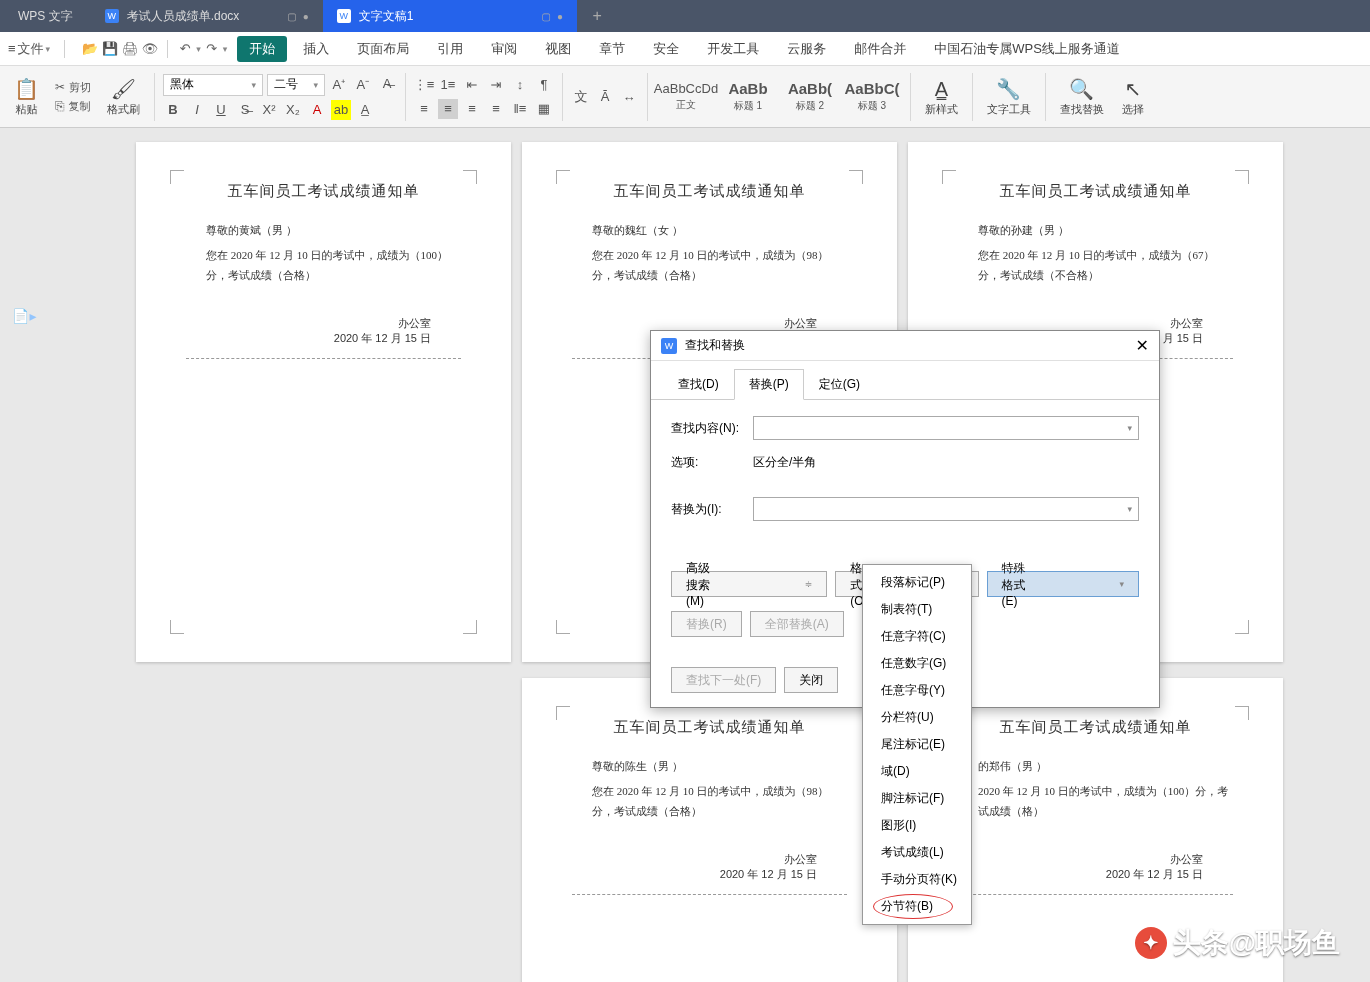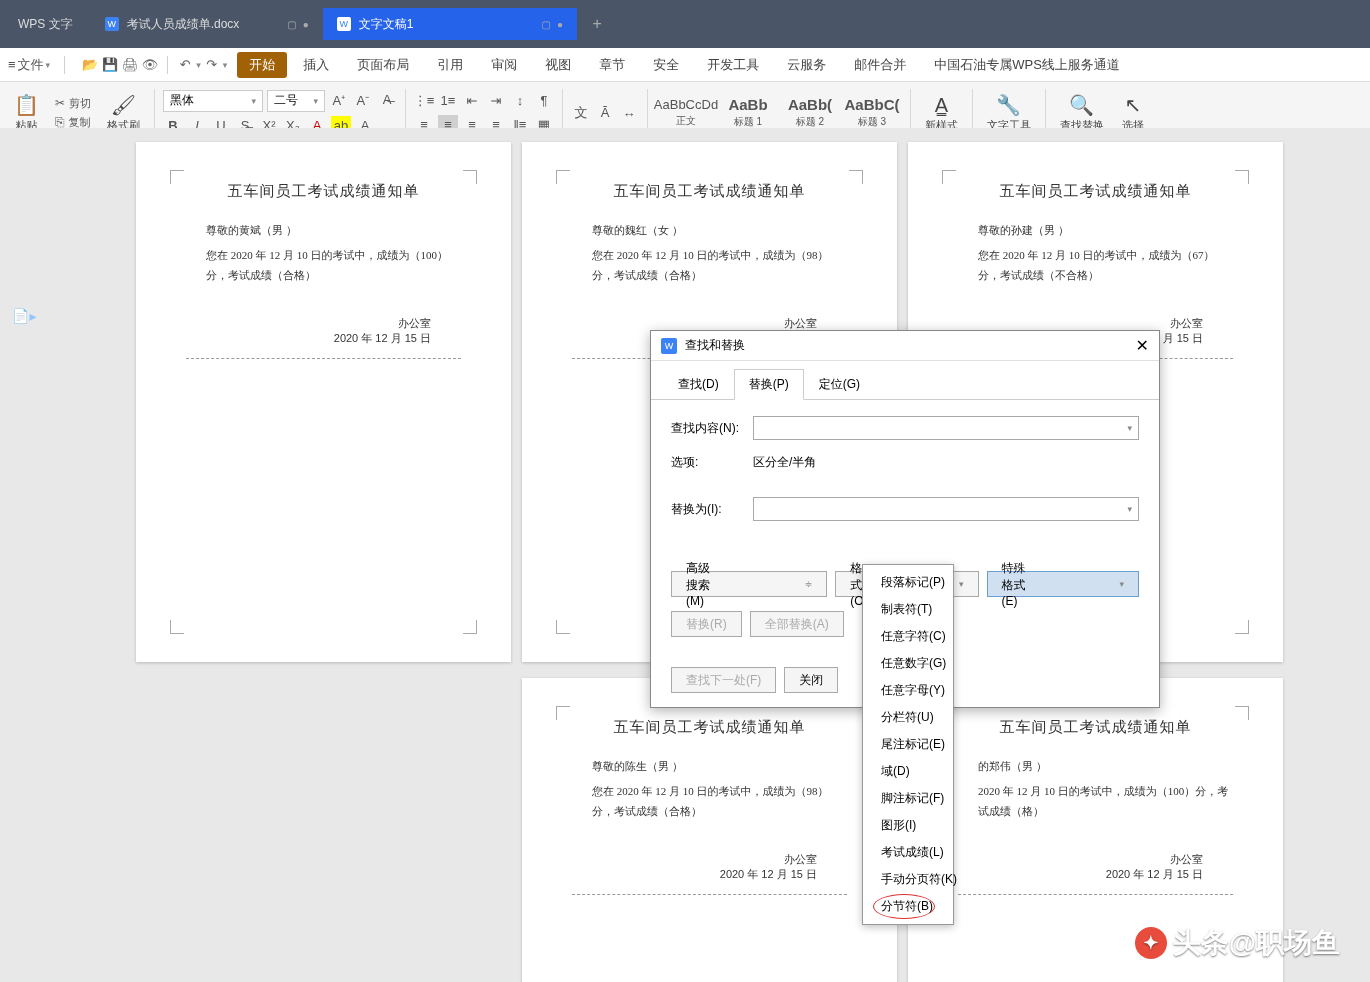--- a/index.html
+++ b/index.html
@@ -1,35 +1,35 @@
 <!DOCTYPE html>
 <html><head>
 <meta charset="utf-8">
 <style>
 * { margin:0; padding:0; box-sizing:border-box; font-family:"Microsoft YaHei",sans-serif; }
 body { background:#f0f0f0; width:1370px; height:982px; overflow:hidden; position:relative; }
 
 
-.titlebar { background:#4a5568; height:48px; display:flex; align-items:center; color:#ddd; font-size:12px; }
+.titlebar { background:#4a5568; height:32px; display:flex; align-items:center; color:#ddd; font-size:12px; }
 .titlebar .app { padding:0 18px; }
 .tab { display:flex; align-items:center; height:32px; padding:0 14px; gap:8px; position:relative; }
 .tab.active { background:#2563eb; color:#fff; }
 .tab .w-icon { width:14px; height:14px; background:#3b82f6; color:#fff; font-size:9px; display:flex; align-items:center; justify-content:center; border-radius:2px; }
 .tab.active .w-icon { background:#fff; color:#3b82f6; }
 .tab .mini { display:flex; gap:6px; margin-left:40px; font-size:10px; color:#aaa; }
 .addtab { width:40px; text-align:center; font-size:16px; color:#aaa; }
 
 
 .menubar { background:#fff; height:34px; display:flex; align-items:center; border-bottom:1px solid #ddd; font-size:13px; }
 .mb-left { display:flex; align-items:center; gap:2px; padding:0 10px; }
 .mb-left .ico { width:18px; height:18px; display:flex; align-items:center; justify-content:center; color:#666; font-size:13px; }
 .mb-sep { width:1px; height:18px; background:#d0d0d0; margin:0 6px; }
 .menus { display:flex; gap:4px; }
 .menu-item { padding:4px 12px; color:#444; cursor:pointer; }
-.menu-item.active { background:#a16207; color:#fff; border-radius:3px; }
+.menu-item.active { background:#0f766e; color:#fff; border-radius:3px; }
 .file-menu { display:flex; align-items:center; gap:2px; padding:0 8px; color:#555; }
 
 
 .ribbon { background:#f5f5f5; height:62px; display:flex; align-items:center; padding:0 8px; border-bottom:1px solid #ccc; font-size:11px; gap:6px; }
 .rsep { width:1px; height:48px; background:#d8d8d8; margin:0 2px; }
 .bigbtn { display:flex; flex-direction:column; align-items:center; font-size:11px; color:#444; padding:2px 6px; }
 .bigbtn .ic { font-size:20px; height:26px; display:flex; align-items:center; }
 .smbtn { display:flex; align-items:center; gap:4px; font-size:11px; color:#555; padding:2px 4px; }
 .smbtn .ic { font-size:12px; }
 .fontsel { display:flex; gap:4px; }
@@ -364,21 +364,21 @@
       <div class="dbtn disabled">替换(R)</div>
       <div class="dbtn disabled">全部替换(A)</div>
     </div>
   </div>
   <div class="dlg-foot">
     <div class="dbtn disabled">查找下一处(F)</div>
     <div class="dbtn">关闭</div>
   </div>
 </div>
 
-<div class="ddmenu" style="left:862px; top:564px; width:92px;">
+<div class="ddmenu" style="left:862px; top:564px; width:110px;">
   <div id="dditems">
       <div class="dditem">段落标记(P)</div>
       <div class="dditem">制表符(T)</div>
       <div class="dditem">任意字符(C)</div>
       <div class="dditem">任意数字(G)</div>
       <div class="dditem">任意字母(Y)</div>
       <div class="dditem">分栏符(U)</div>
       <div class="dditem">尾注标记(E)</div>
       <div class="dditem">域(D)</div>
       <div class="dditem">脚注标记(F)</div>

